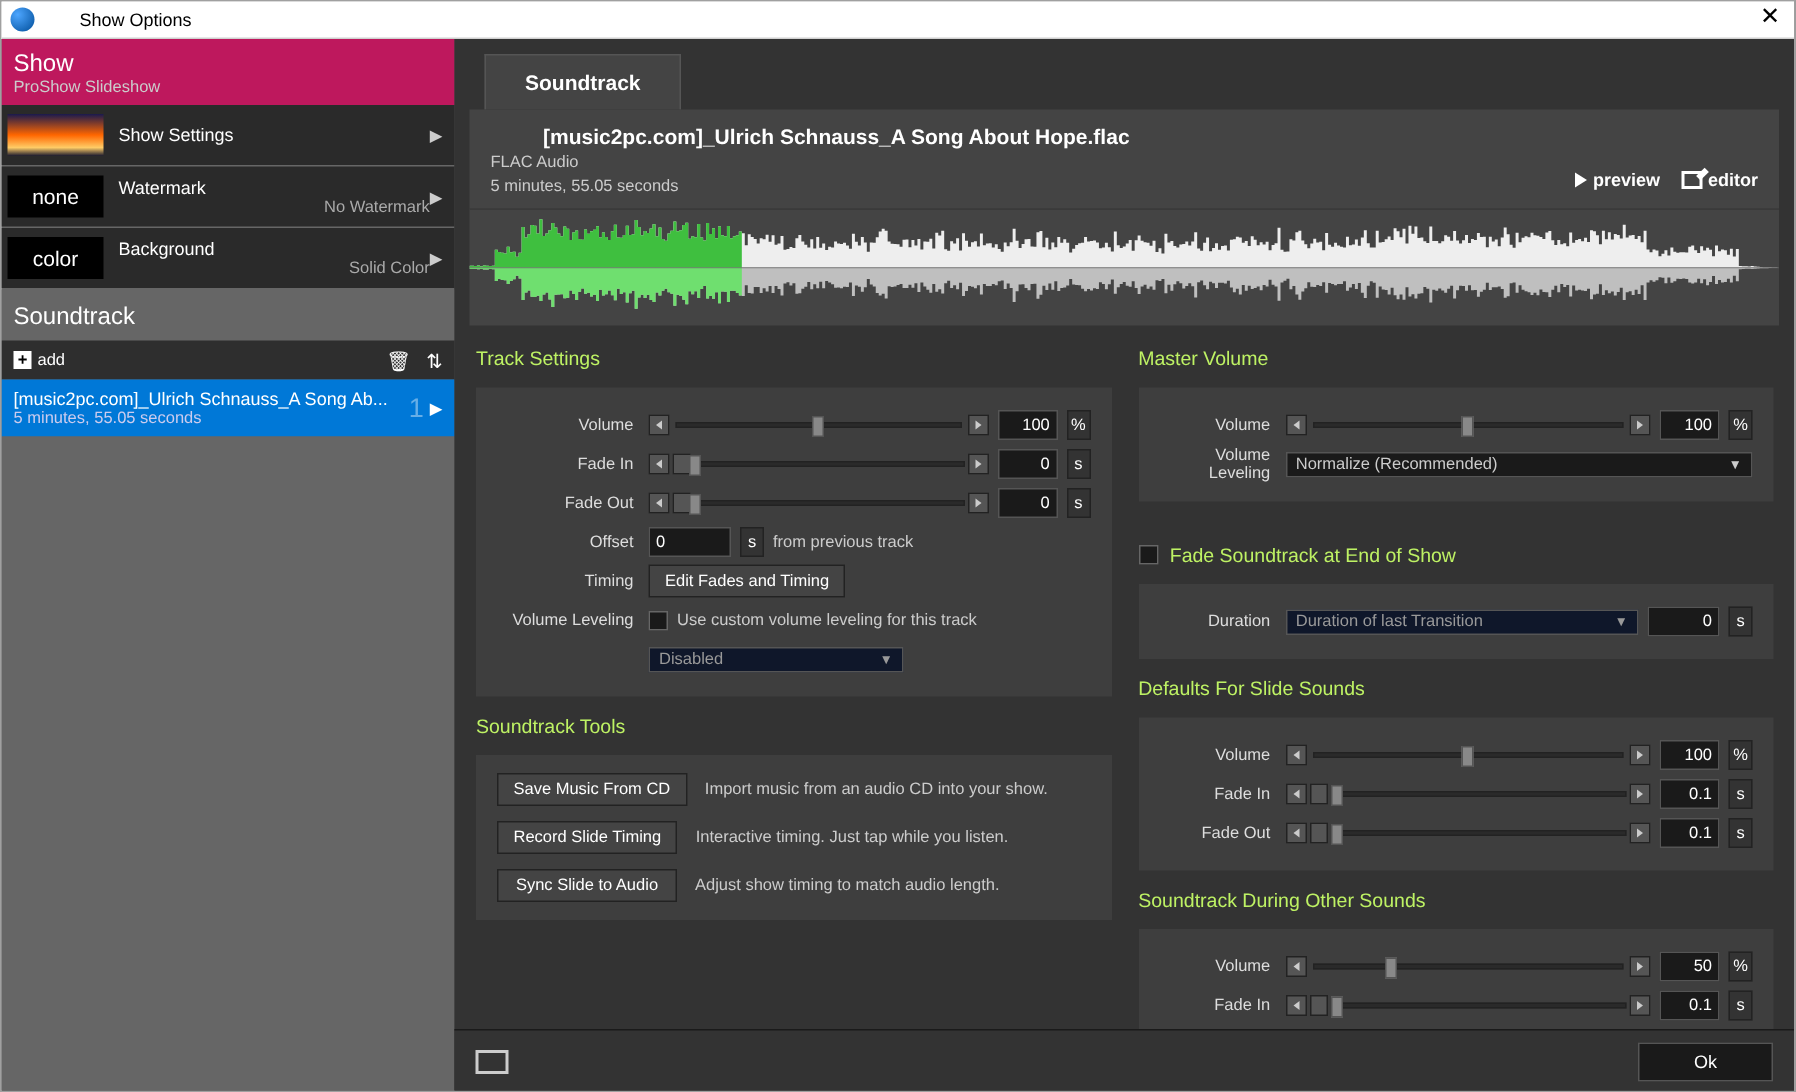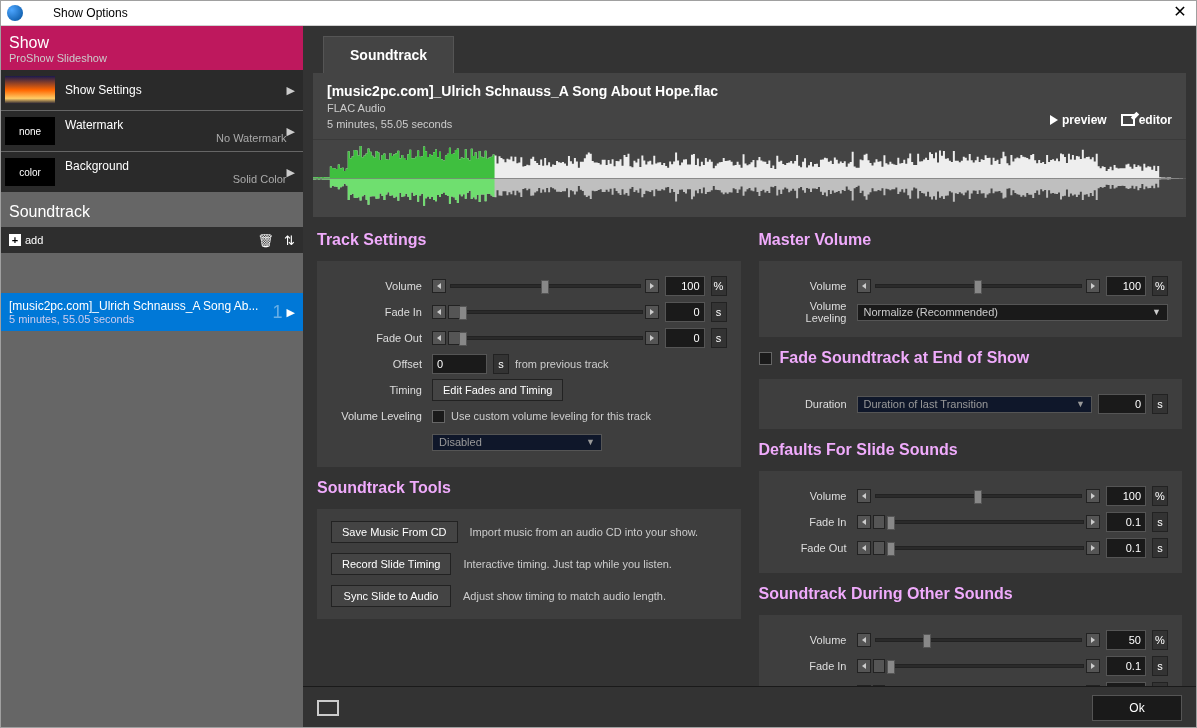--- a/index.html
+++ b/index.html
@@ -15,65 +15,65 @@
 .main { display: flex; height: 702px; background: #333; }
 .sidebar { width: 302px; background: #666; display: flex; flex-direction: column; }
 .content { flex: 1; background: #333; display: flex; flex-direction: column; position: relative; }
 
 
 .sb-header { padding: 8px 8px 6px 8px; background: #be185d; }
 .sb-title { font-size: 16px; color: #fff; font-weight: normal; }
 .sb-subtitle { font-size: 11px; color: #ccc; }
 
 .sb-item { display: flex; align-items: center; height: 40px; background: #2a2a2a; margin-bottom: 1px; padding: 0 8px 0 4px; cursor: pointer; }
-.sb-thumb { width: 50px; height: 28px; margin-right: 10px; background: #000; display: flex; align-items: center; justify-content: center; font-size: 10px; color: #fff; }
+.sb-thumb { width: 64px; height: 28px; margin-right: 10px; background: #000; display: flex; align-items: center; justify-content: center; font-size: 14px; color: #fff; }
 .sb-thumb.sunset { background: linear-gradient(180deg, #1a1a4d 0%, #ff6600 50%, #ffcc66 80%, #1a1a2d 100%); }
 .sb-item-text { flex: 1; }
 .sb-item-label { font-size: 12px; color: #fff; }
 .sb-item-sublabel { font-size: 11px; color: #aaa; text-align: right; }
 .sb-chevron { color: #ccc; font-size: 11px; }
 
 .sb-section-title { font-size: 16px; color: #fff; padding: 10px 8px 6px 8px; background: #666; }
 
 .sb-toolbar { display: flex; align-items: center; height: 26px; background: #2e2e2e; padding: 0 8px; }
 .sb-add { display: flex; align-items: center; gap: 4px; color: #fff; font-size: 11px; cursor: pointer; }
 .sb-add-icon { width: 12px; height: 12px; background: #fff; color: #000; text-align: center; line-height: 12px; font-weight: bold; font-size: 11px; }
 .sb-spacer { flex: 1; }
 .sb-tool-icon { color: #fff; font-size: 13px; margin-left: 10px; cursor: pointer; }
 
-.sb-track { background: #0078d7; color: #fff; padding: 6px 8px; display: flex; align-items: center; cursor: pointer; margin-top: 40px; }
+.sb-track { background: #0078d7; color: #fff; padding: 6px 8px; display: flex; align-items: center; cursor: pointer; }
 .sb-track-text { flex: 1; overflow: hidden; }
 .sb-track-name { font-size: 12px; white-space: nowrap; overflow: hidden; text-overflow: ellipsis; }
 .sb-track-dur { font-size: 11px; color: #cce; }
 .sb-track-num { font-size: 18px; color: rgba(255,255,255,0.4); margin: 0 4px 0 6px; }
 .sb-track-chevron { color: #fff; font-size: 11px; }
 
 .sb-fill { flex: 1; background: #666; }
 
 
 .tabs { padding: 10px 0 0 20px; }
 .tab { display: inline-block; background: #444; padding: 10px 26px; font-size: 14px; font-weight: bold; color: #fff; border-top: 1px solid #555; border-left: 1px solid #555; border-right: 1px solid #555; }
 
 .file-header { margin: 0 10px; padding: 10px 14px 8px 14px; background: #444; display: flex; }
 .file-left { flex: 1; }
-.file-name { font-size: 14px; font-weight: bold; color: #fff; }
+.file-name { font-size: 14px; font-weight: bold; color: #fff; margin-left: 35px; }
 .file-sub { font-size: 11px; color: #ccc; margin-top: 2px; line-height: 14px; }
 .file-actions { display: flex; align-items: flex-end; gap: 14px; padding-bottom: 4px; }
 .file-action { display: flex; align-items: center; gap: 4px; color: #fff; font-size: 12px; font-weight: bold; cursor: pointer; }
 .play-triangle { width: 0; height: 0; border-left: 8px solid #fff; border-top: 5px solid transparent; border-bottom: 5px solid transparent; }
 .editor-icon { width: 14px; height: 12px; border: 2px solid #fff; position: relative; }
 .editor-icon::after { content: ""; position: absolute; right: -4px; top: -4px; width: 4px; height: 8px; background: #fff; transform: rotate(45deg); }
 
 .waveform { margin: 0 10px; height: 78px; background: #444; position: relative; overflow: hidden; border-top: 1px solid #3a3a3a; }
 .wave-svg { width: 100%; height: 100%; display: block; }
 
 .columns { display: flex; gap: 18px; padding: 10px 14px 10px 14px; overflow-y: auto; flex: 1; }
 .col { flex: 1; display: flex; flex-direction: column; gap: 8px; }
 
-.section-title { font-size: 16px; font-weight: bold; color: #f0abfc; padding: 4px 0 4px 0; }
+.section-title { font-size: 13px; font-weight: normal; color: #bef264; padding: 4px 0 4px 0; }
 .panel { background: #3e3e3e; padding: 12px 14px; }
 
 .row { display: flex; align-items: center; height: 26px; gap: 6px; }
 .row-label { width: 95px; text-align: right; color: #ddd; font-size: 11px; padding-right: 4px; }
 .row-label-sm { width: 78px; text-align: right; color: #ddd; font-size: 11px; padding-right: 4px; }
 .row-body { flex: 1; display: flex; align-items: center; gap: 6px; }
 
 .slider-wrap { flex: 1; display: flex; align-items: center; gap: 4px; }
 .slider-btn { width: 14px; height: 14px; background: #555; border: 1px solid #222; cursor: pointer; position: relative; }
 .slider-btn::after { content: ""; position: absolute; top: 3px; width: 0; height: 0; border-top: 3px solid transparent; border-bottom: 3px solid transparent; }
@@ -94,21 +94,21 @@
 
 .check { width: 13px; height: 13px; background: #1a1a1a; border: 1px solid #666; cursor: pointer; display: inline-block; }
 
 .select { flex: 1; height: 17px; background: #1a1a1a; border: 1px solid #555; color: #ccc; padding: 0 6px; display: flex; align-items: center; justify-content: space-between; cursor: pointer; font-size: 11px; }
 .select.disabled { background: #0f172a; color: #999; }
 .select-arrow { font-size: 9px; }
 
 .tool-row { display: flex; align-items: center; gap: 12px; margin-bottom: 10px; }
 .tool-row:last-child { margin-bottom: 0; }
 
-.fade-title-row { display: flex; align-items: center; gap: 8px; }
+.fade-title-row { display: flex; align-items: center; gap: 8px; margin-top: 16px; }
 
 .split { display: flex; align-items: center; gap: 2px; flex: 1; }
 .split-btn { width: 12px; height: 14px; background: #555; border: 1px solid #222; cursor: pointer; }
 
 
 .footer { height: 42px; background: #333; border-top: 1px solid #1a1a1a; display: flex; align-items: center; padding: 0 14px; }
 .footer-icon { width: 22px; height: 16px; border: 2px solid #ccc; cursor: pointer; }
 .footer-spacer { flex: 1; }
 .ok-btn { width: 90px; height: 26px; background: #1a1a1a; border: 1px solid #555; color: #fff; font-size: 12px; cursor: pointer; }
 </style>

